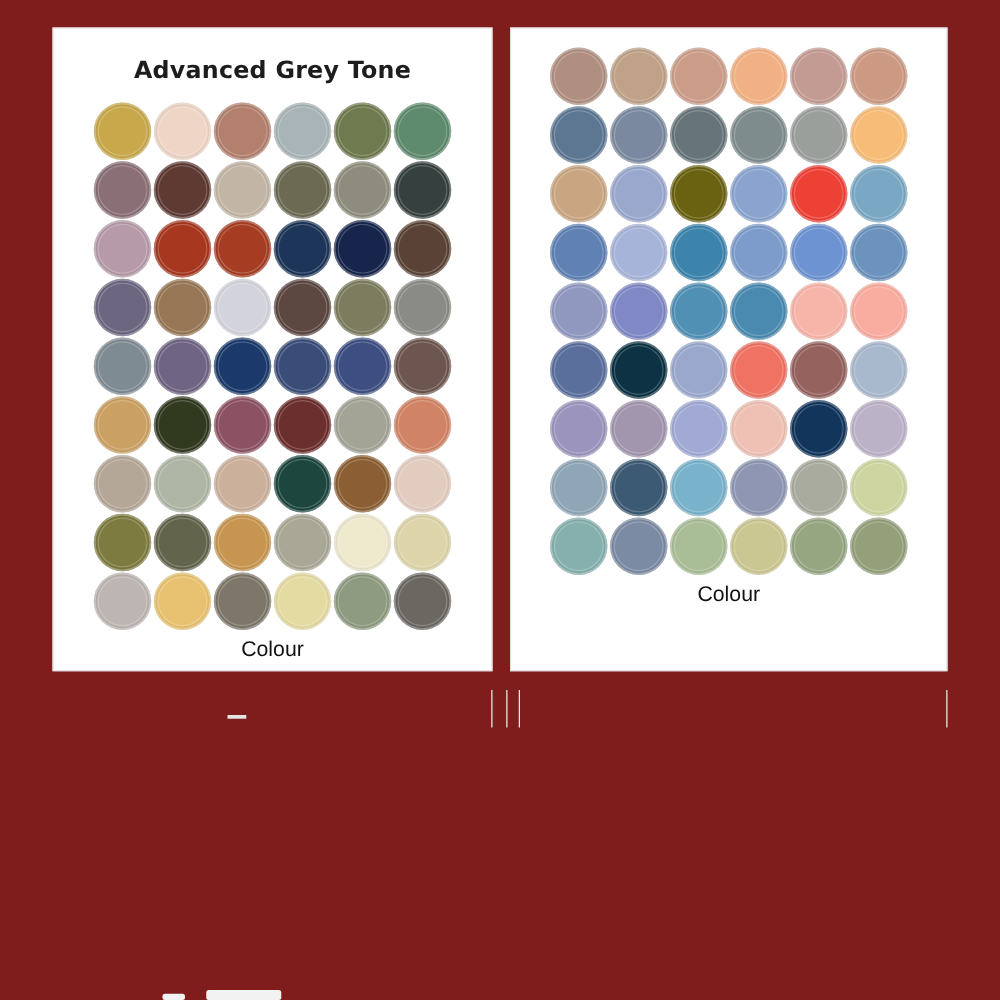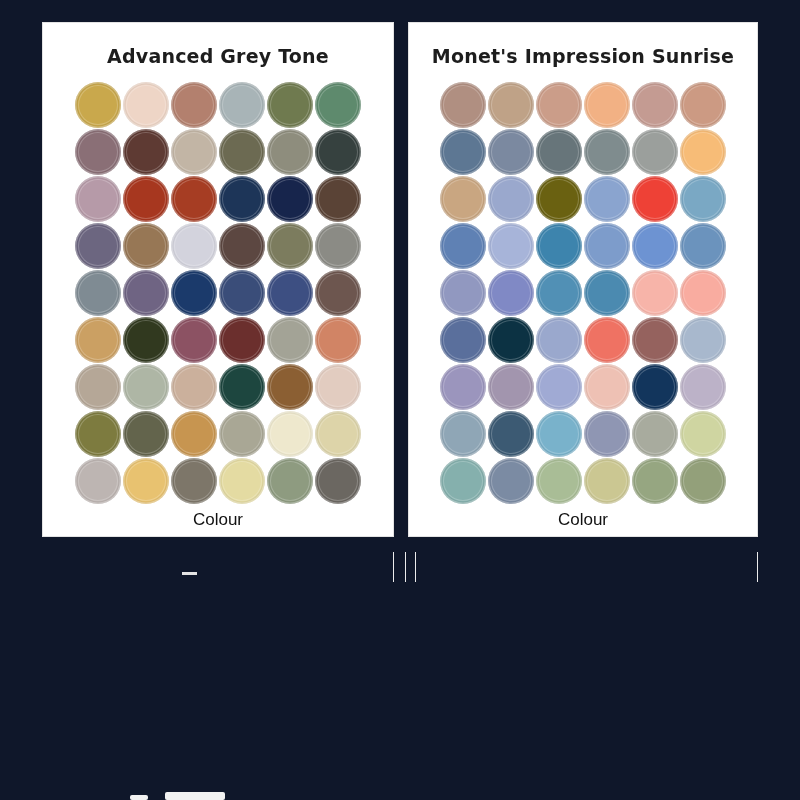--- a/index.html
+++ b/index.html
@@ -10,21 +10,21 @@
     height: 800px;
     background: #ffffff;
     font-family: "Liberation Sans", sans-serif;
     overflow: hidden;
   }
 
   #stage {
     position: relative;
     width: 800px;
     height: 800px;
-    background: #0f172a;
+    background: #7f1d1d;
   }
 
   
   .bleed-line {
     position: absolute;
     background: #ececec;
   }
 
   .bleed-mark {
     position: absolute;
@@ -285,21 +285,20 @@
           <div class="swatch" style="background: rgb(142, 155, 128);"></div>
         </div>
         <div class="swatch-cell">
           <div class="swatch" style="background: rgb(107, 103, 97);"></div>
         </div>
       </div>
     <div class="card-footer-label">Colour</div>
   </div>
 
   <div class="card card--right">
-    <div class="card-title">Monet's Impression Sunrise</div>
     <div class="swatch-grid">
         <div class="swatch-cell">
           <div class="swatch" style="background: rgb(176, 143, 129);"></div>
         </div>
         <div class="swatch-cell">
           <div class="swatch" style="background: rgb(191, 162, 135);"></div>
         </div>
         <div class="swatch-cell">
           <div class="swatch" style="background: rgb(203, 157, 137);"></div>
         </div>

